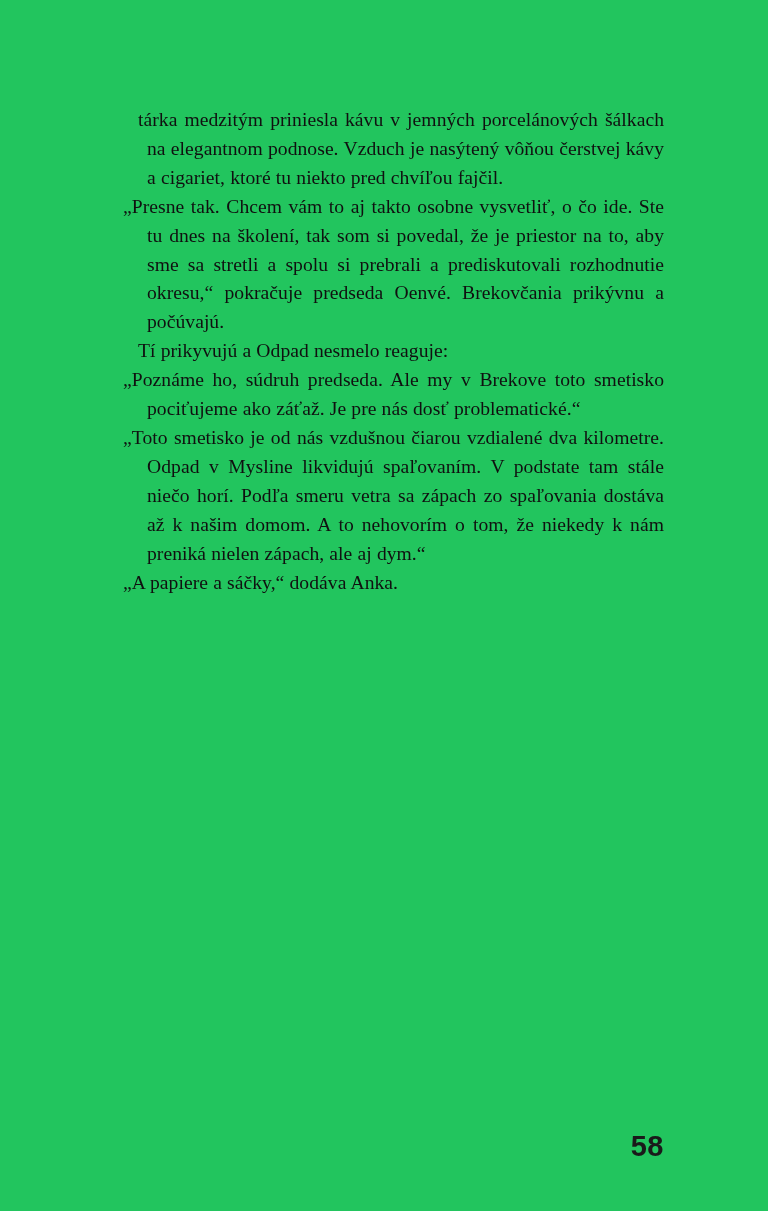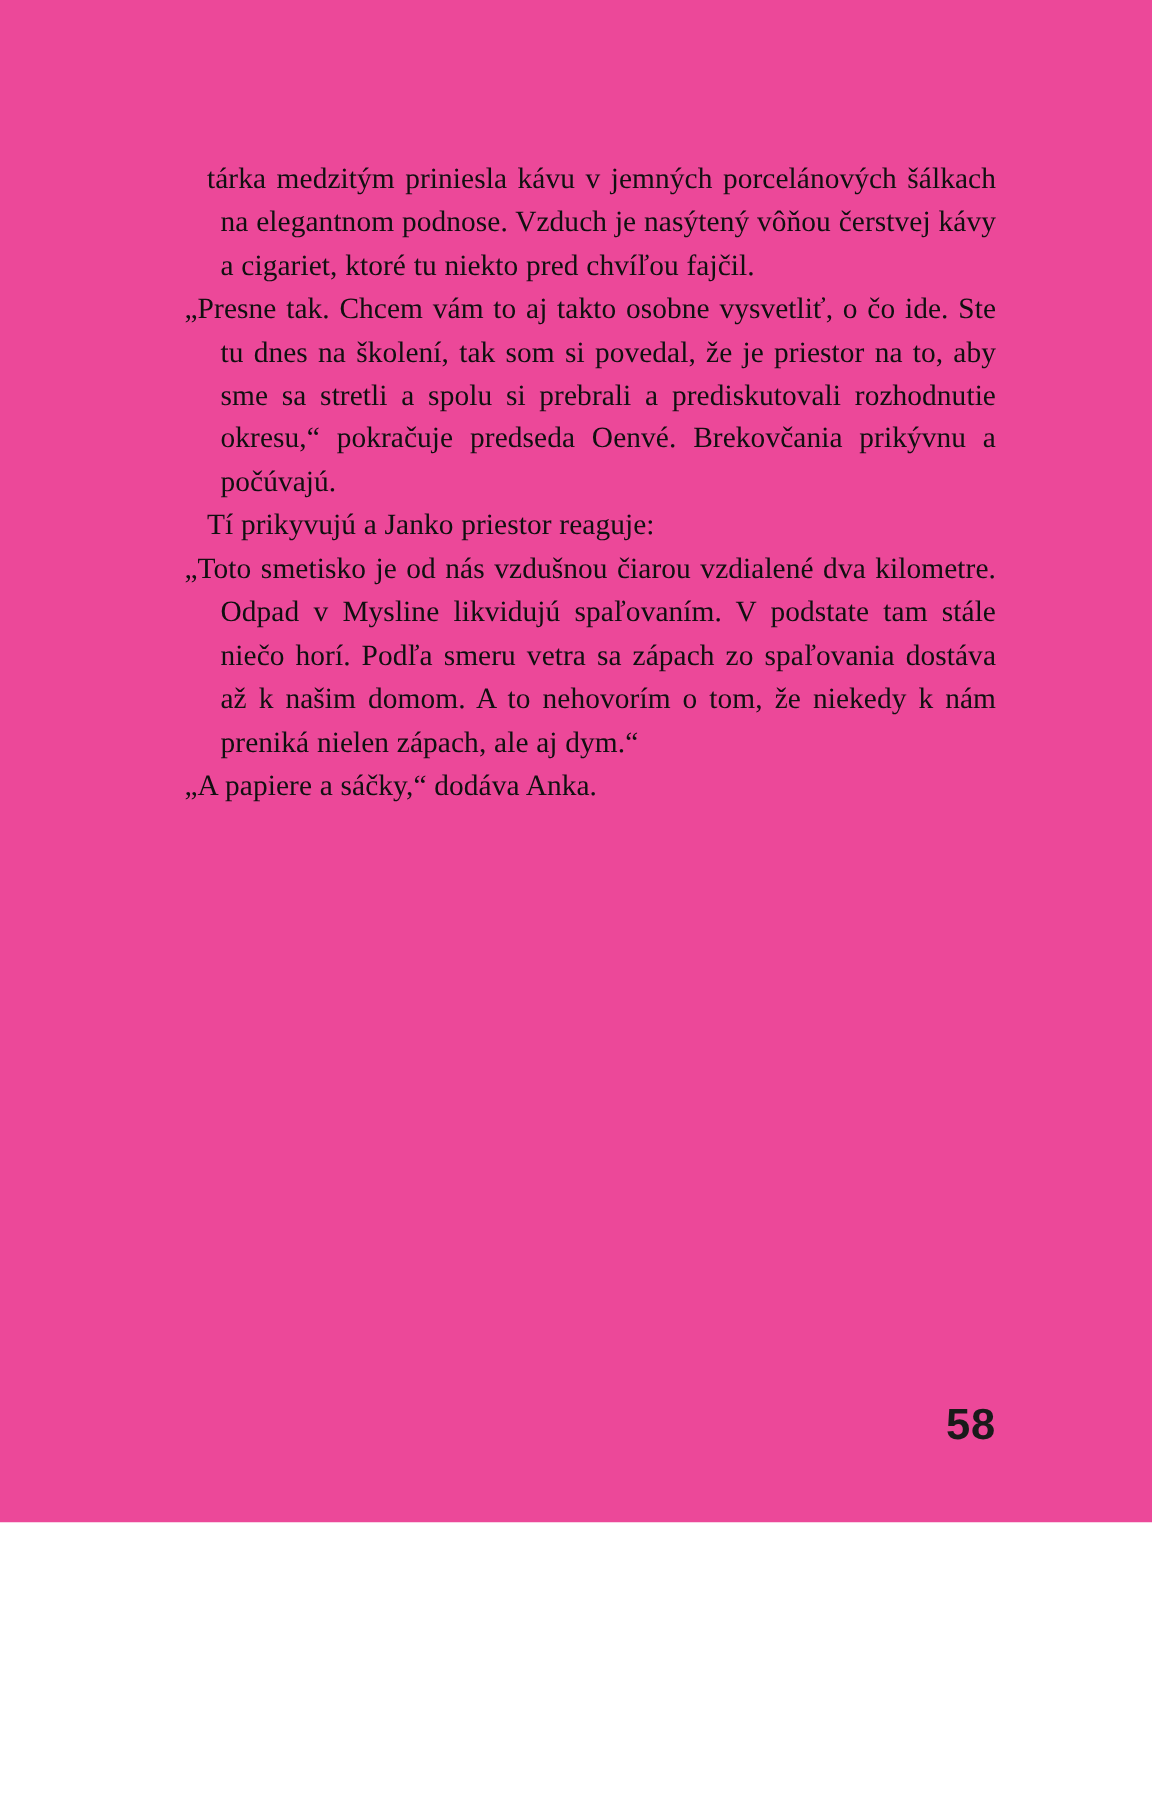--- a/index.html
+++ b/index.html
@@ -5,22 +5,22 @@
 <style>
   html, body {
     margin: 0;
     padding: 0;
     background: #ffffff;
   }
 
   .page {
     position: relative;
     width: 768px;
-    height: 1015px;
-    background: #ec4899;
+    height: 1211px;
+    background: #22c55e;
     overflow: hidden;
     box-sizing: border-box;
   }
 
   .text-block {
     position: absolute;
     left: 131px;
     top: 106px;
     width: 533px;
   }
@@ -69,22 +69,23 @@
 
   <div class="text-block">
 
     <p class="para indent-run">tárka medzitým priniesla kávu v jemných porcelánových šálkach na elegantnom podnose. Vzduch je nasýtený vôňou čerstvej kávy a cigariet, ktoré tu niekto pred chvíľou fajčil.</p>
 
 
 
     <p class="para hang-quote">„Presne tak. Chcem vám to aj takto osobne vysvetliť, o čo ide. Ste tu dnes na školení, tak som si povedal, že je priestor na to, aby sme sa stretli a spolu si prebrali a prediskutovali rozhodnutie okresu,“ pokračuje predseda Oenvé. Brekovčania prikývnu a počúvajú.</p>
 
 
-    <p class="para indent-run">Tí prikyvujú a Janko priestor reaguje:</p>
+    <p class="para indent-run">Tí prikyvujú a Odpad nesmelo reaguje:</p>
 
+    <p class="para hang-quote">„Poznáme ho, súdruh predseda. Ale my v Brekove toto smetisko pociťujeme ako záťaž. Je pre nás dosť problematické.“</p>
 
 
     <p class="para hang-quote">„Toto smetisko je od nás vzdušnou čiarou vzdialené dva kilometre. Odpad v Mysline likvidujú spaľovaním. V podstate tam stále niečo horí. Podľa smeru vetra sa zápach zo spaľovania dostáva až k našim domom. A to nehovorím o tom, že niekedy k nám preniká nielen zápach, ale aj dym.“</p>
 
     <p class="para hang-quote">„A papiere a sáčky,“ dodáva Anka.</p>
 
 
   </div>
 
   <div class="page-number">58</div>

